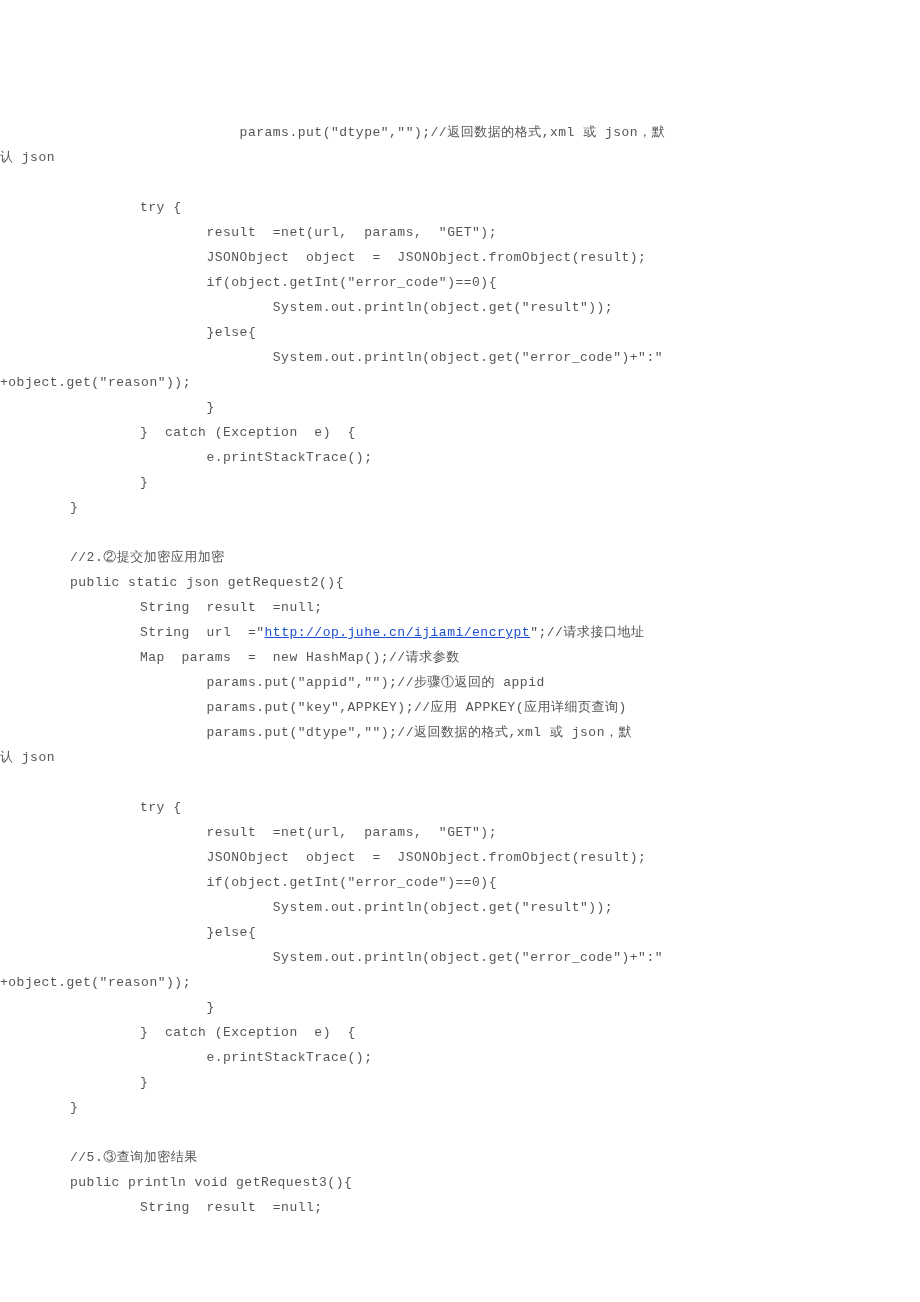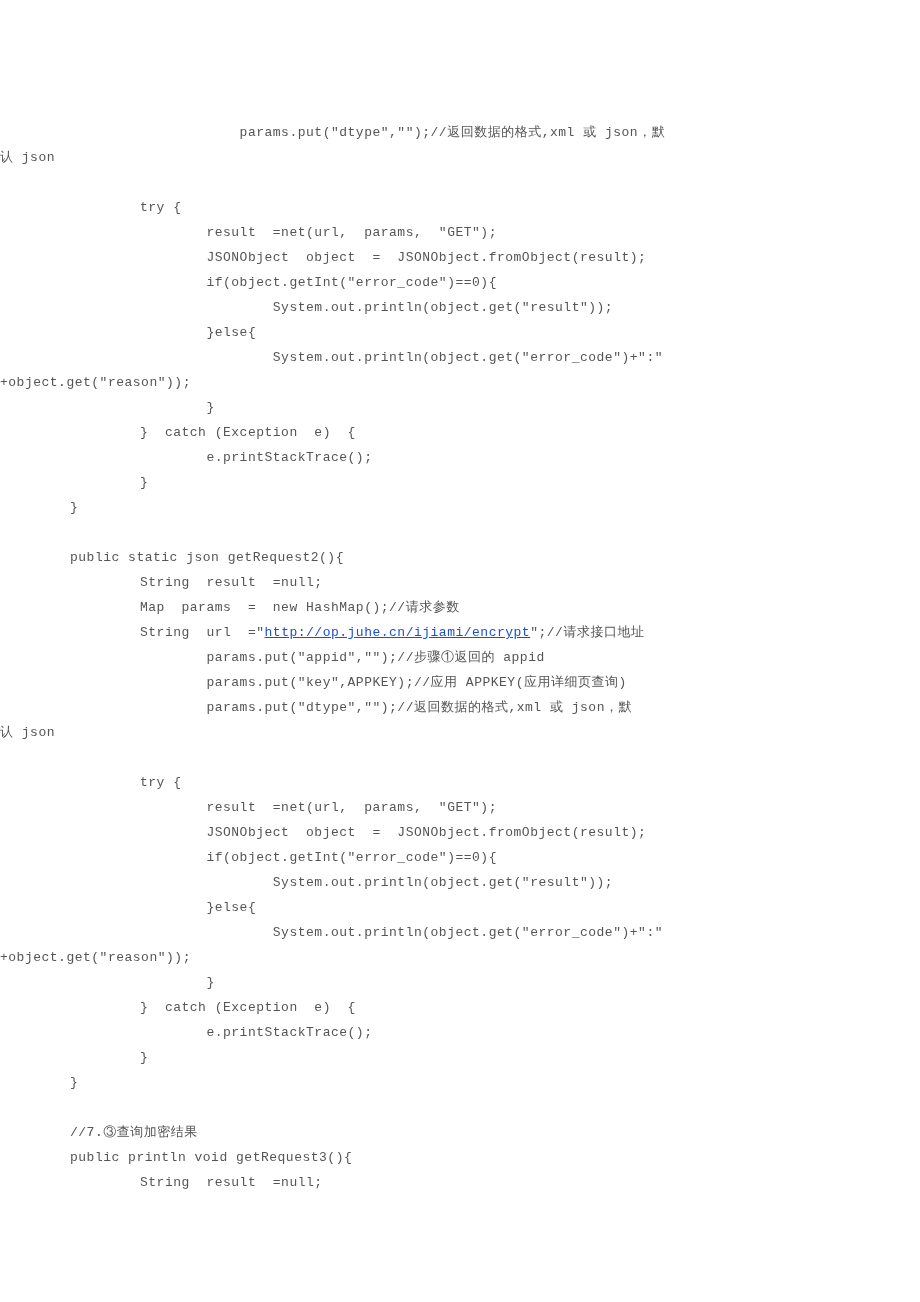--- a/index.html
+++ b/index.html
@@ -38,40 +38,41 @@
 <div class="ln nowrap i2">                System.out.println(object.get("result"));</div>
 <div class="ln nowrap i2">        }else{</div>
 <div class="ln nowrap i2">                System.out.println(object.get("error_code")+":"</div>
 <div class="ln nowrap cont">+object.get("reason"));</div>
 <div class="ln nowrap i2">        }</div>
 <div class="ln nowrap i2">}  catch (Exception  e)  {</div>
 <div class="ln nowrap i2">        e.printStackTrace();</div>
 <div class="ln nowrap i2">}</div>
 <div class="ln nowrap i1">}</div>
 <div class="ln nowrap i1"> </div>
+<div class="ln nowrap i1">//2.②提交加密应用加密</div>
 <div class="ln nowrap i1">public static json getRequest2(){</div>
 <div class="ln nowrap i2">String  result  =null;</div>
+<div class="ln nowrap i2"><span>String  url  ="</span><a class="url">http://op.juhe.cn/ijiami/encrypt</a><span>";//请求接口地址</span></div>
 <div class="ln nowrap i2">Map  params  =  new HashMap();//请求参数</div>
-<div class="ln nowrap i2"><span>String  url  ="</span><a class="url">http://op.juhe.cn/ijiami/encrypt</a><span>";//请求接口地址</span></div>
 <div class="ln nowrap i2">        params.put("appid","");//步骤①返回的 appid</div>
 <div class="ln nowrap i2">        params.put("key",APPKEY);//应用 APPKEY(应用详细页查询)</div>
 <div class="ln nowrap i2">        params.put("dtype","");//返回数据的格式,xml 或 json，默</div>
 <div class="ln nowrap cont">认 json</div>
 <div class="ln nowrap i2"> </div>
 <div class="ln nowrap i2">try {</div>
 <div class="ln nowrap i2">        result  =net(url,  params,  "GET");</div>
 <div class="ln nowrap i2">        JSONObject  object  =  JSONObject.fromObject(result);</div>
 <div class="ln nowrap i2">        if(object.getInt("error_code")==0){</div>
 <div class="ln nowrap i2">                System.out.println(object.get("result"));</div>
 <div class="ln nowrap i2">        }else{</div>
 <div class="ln nowrap i2">                System.out.println(object.get("error_code")+":"</div>
 <div class="ln nowrap cont">+object.get("reason"));</div>
 <div class="ln nowrap i2">        }</div>
 <div class="ln nowrap i2">}  catch (Exception  e)  {</div>
 <div class="ln nowrap i2">        e.printStackTrace();</div>
 <div class="ln nowrap i2">}</div>
 <div class="ln nowrap i1">}</div>
 <div class="ln nowrap i1"> </div>
-<div class="ln nowrap i1">//7.③查询加密结果</div>
+<div class="ln nowrap i1">//5.③查询加密结果</div>
 <div class="ln nowrap i1">public println void getRequest3(){</div>
 <div class="ln nowrap i2">String  result  =null;</div>
 
 </div>
 
 </body></html>

